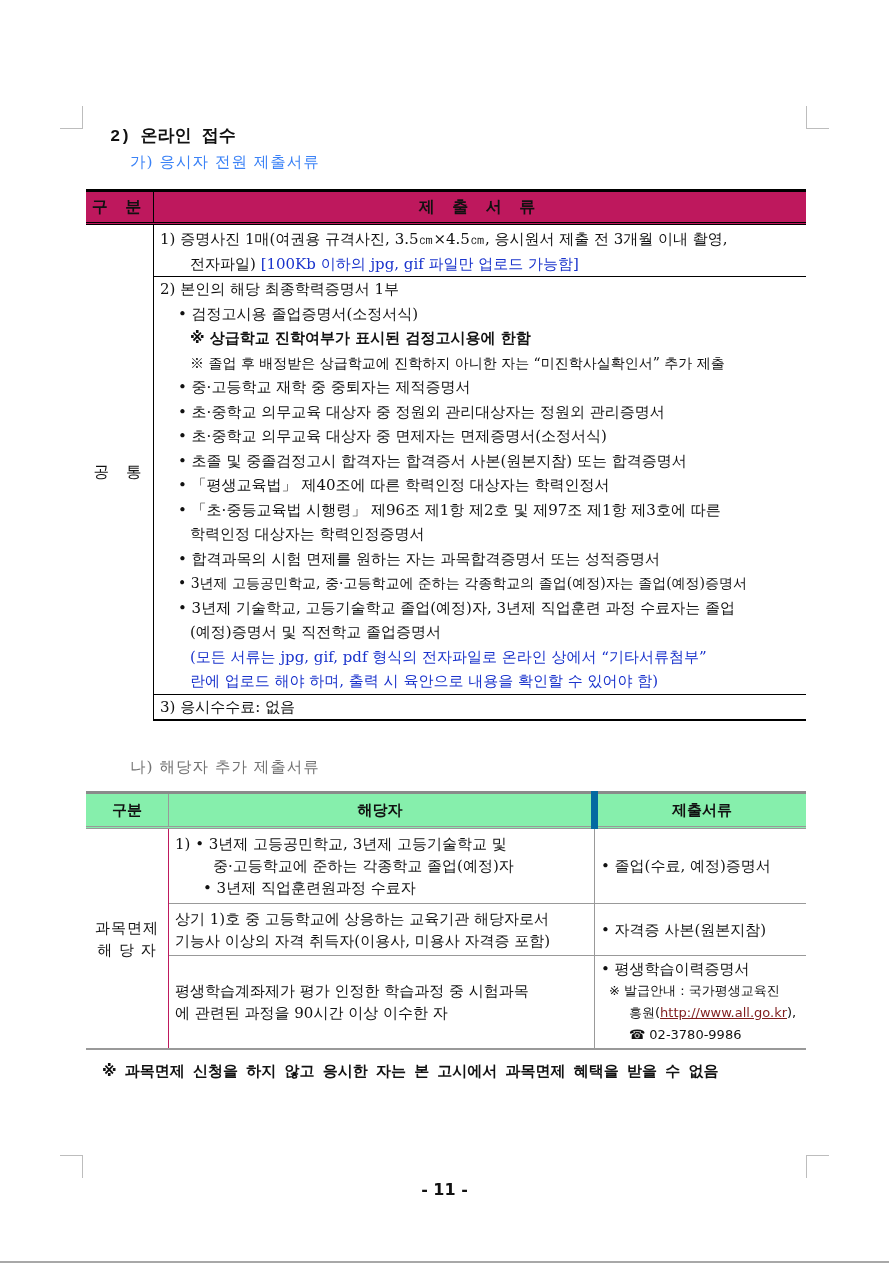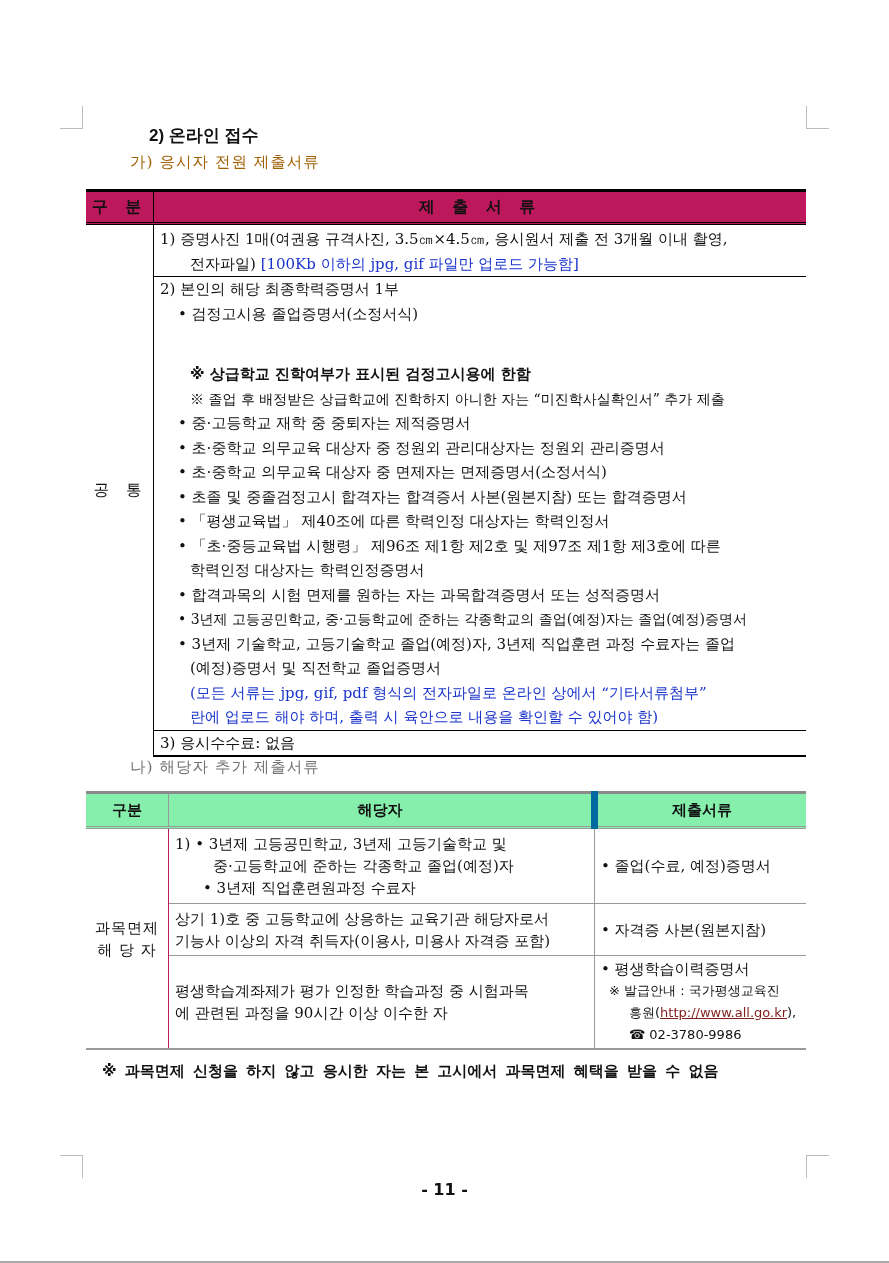--- a/index.html
+++ b/index.html
@@ -5,38 +5,38 @@
   html, body { margin:0; padding:0; background:#ffffff; }
   body { width:889px; height:1263px; position:relative; overflow:hidden;
          font-family:"DejaVu Serif", serif; color:#111; }
   .corner { position:absolute; width:22px; height:22px; border-color:#bdbdbd; border-style:solid; border-width:0; }
   .c-tl { left:60px; top:106px; border-right-width:1px; border-bottom-width:1px; }
   .c-tr { left:806px; top:106px; border-left-width:1px; border-bottom-width:1px; }
   .c-bl { left:60px; top:1155px; border-right-width:1px; border-top-width:1px; }
   .c-br { left:806px; top:1155px; border-left-width:1px; border-top-width:1px; }
   .bottom-rule { position:absolute; left:0; right:0; top:1261px; height:2px; background:#a8a8a8; }
 
-  .h2 { position:absolute; left:110px; top:124px; font-size:17px; font-weight:bold; font-family:Liberation Sans, sans-serif;margin-left:39px; }
-  .h3 { position:absolute; left:130px; top:152px; font-size:15.5px; color:#a16207; letter-spacing:1px; }
+  .h2 { position:absolute; left:110px; top:124px; font-size:17px; font-weight:bold; font-family:Liberation Mono, monospace; }
+  .h3 { position:absolute; left:130px; top:152px; font-size:15.5px; color:#3b82f6; letter-spacing:1px; }
   .h3b { position:absolute; left:130px; top:757px; font-size:15.5px; color:#737373; letter-spacing:1px; }
 
   
   .t1 { position:absolute; left:86px; top:189px; width:720px; border-collapse:collapse; font-size:15px; }
   .t1 th { background:#be185d; height:28px; font-size:16px; font-weight:bold; letter-spacing:6px; border-top:3px solid #000; border-bottom:3px double #000; }
   .t1 th.k { width:65px; border-right:1px solid #000; }
   .t1 td { vertical-align:top; padding:0 4px 0 6px; line-height:24.5px; }
   .t1 td.k { text-align:center; vertical-align:middle; border-right:1px solid #000; letter-spacing:6px; font-size:15.5px; }
   .t1 tr.r1 td.c { border-bottom:1px solid #000; padding-top:2px; }
   .t1 tr.r2 td.c { border-bottom:1px solid #000; }
   .t1 tr.last td { border-bottom:2px solid #000; }
   .blue { color:#1a33cc; }
   .indent { padding-left:30px; }
   .bul { padding-left:18px; text-indent:-10px; }
   .note { padding-left:30px; }
-  .b { font-weight:bold; font-family:"DejaVu Sans", sans-serif; font-size:15px;margin-top:36px; }
+  .b { font-weight:bold; font-family:"DejaVu Sans", sans-serif; font-size:15px; }
 
   
   .t2 { position:absolute; left:86px; top:791px; width:720px; border-collapse:collapse; font-size:15px; }
   .t2 th { background:#86efac; height:30px; font-size:15px; font-weight:bold; font-family:"DejaVu Sans", sans-serif; border-top:3px solid #8a8a8a; border-bottom:3px double #999; }
   .t2 th.k { width:80px; border-right:1px solid #999; }
   .t2 th.m { border-right:7px solid #0369a1; width:420px; }
   .t2 td { border-bottom:1px solid #999; line-height:22px; padding:2px 6px; }
   .t2 td.k { text-align:center; border-right:1px solid #be185d; border-bottom:2px solid #999; letter-spacing:1px; }
   .t2 td.m { border-right:1px solid #999; }
   .t2 tr.last td { border-bottom:2px solid #999; }

